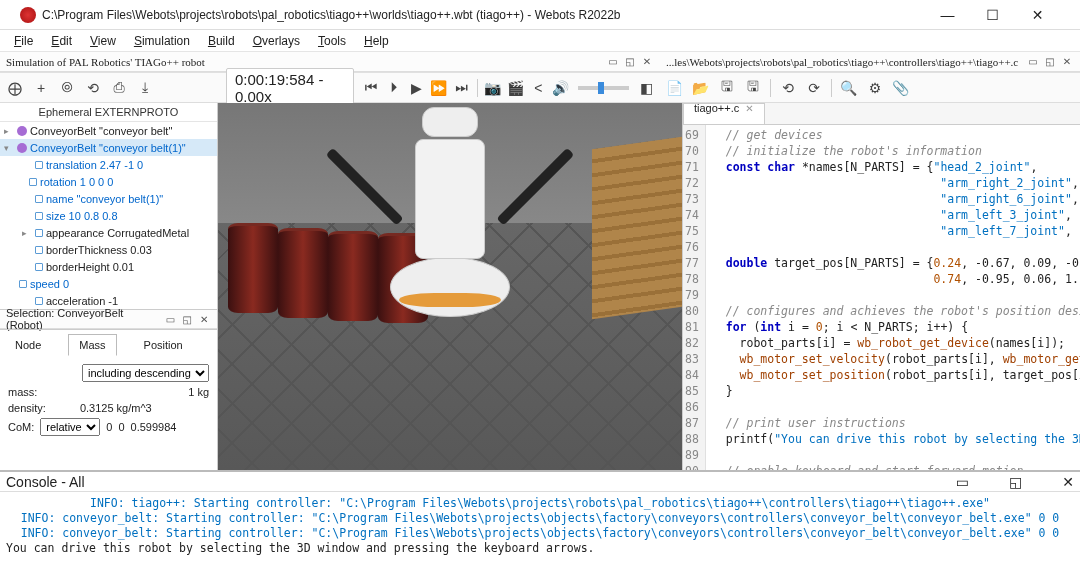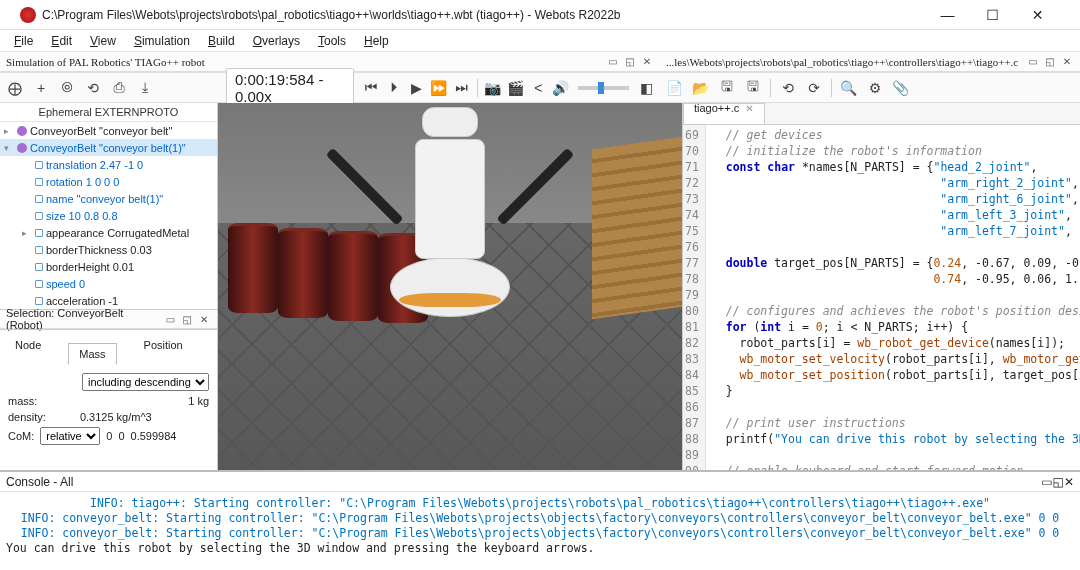--- a/index.html
+++ b/index.html
@@ -24,42 +24,42 @@
 .tree-row { display: flex; align-items: center; height: 17px; padding-left: 4px; white-space: nowrap; }
 .tree-row.sel { background: #d6e9f8; }
 .tri { width: 10px; color: #888; font-size: 9px; }
 .node-icon { width: 10px; height: 10px; margin: 0 3px; border-radius: 50%; }
 .ni-purple { background: #a66cd4; }
 .ni-field { width: 8px; height: 8px; background: #fff; border: 1px solid #5b9bd5; border-radius: 1px; }
 .blue { color: #0066cc; }
 .selection-panel { border-top: 1px solid #ccc; padding: 2px 0; }
 .tabs { display: flex; gap: 16px; padding: 2px 4px; }
 .tab { padding: 4px 10px; font-size: 11px; border: 1px solid transparent; }
-.tab.active { border: 1px solid #bbb; background: #fff; border-bottom-color: #fff; margin-top: 9px; }
+.tab.active { border: 1px solid #bbb; background: #fff; border-bottom-color: #fff; }
 .sel-body { padding: 6px 8px; font-size: 11px; }
 .sel-body .row { display: flex; align-items: center; margin-bottom: 4px; gap: 6px; }
 .sel-body select { font-size: 11px; padding: 1px; }
 .centerpanel { flex: 1; display: flex; flex-direction: column; background: #fff; }
 .viewport { flex: 1; background: linear-gradient(#6a6a6a,#4a4a4a); position: relative; overflow: hidden; }
 .slider { width: 60px; height: 4px; background: #ccc; position: relative; margin: 0 4px; }
 .slider .thumb { position: absolute; left: 20px; top: -4px; width: 6px; height: 12px; background: #3a8bdc; }
 .rightpanel { width: 398px; display: flex; flex-direction: column; background: #fff; border-left: 1px solid #ccc; }
 .file-tab { display: flex; padding: 0; border-bottom: 1px solid #ccc; background: #f6f6f6; height: 22px; }
 .file-tab .ftab { padding: 10px 10px; border: 1px solid #ccc; border-bottom: none; background: #fff; font-size: 11px; display: flex; align-items: flex-end; gap: 6px; }
 .file-tab .ftab .x { color: #999; font-size: 10px; }
 .code { flex: 1; overflow: auto; font-family: Consolas, monospace; font-size: 11.5px; line-height: 16px; display: flex; }
 .gutter { background: #f3f3f3; color: #888; text-align: right; padding: 2px 6px 2px 2px; border-right: 1px solid #e0e0e0; }
 .codebody { padding: 2px 6px; white-space: pre; }
 .c-comment { color: #888; font-style: italic; }
 .c-kw { color: #0000c0; font-weight: bold; }
 .c-str { color: #0070c0; }
 .c-num { color: #b05000; }
 .c-call { color: #a04000; margin-top: 36px; }
 .console { height: 100px; border-top: 2px solid #bbb; background: #fff; display: flex; flex-direction: column; }
-.console-title { height: 20px; display: flex; align-items: center; padding: 0 6px; font-size: 12px; border-bottom: 1px solid #ddd; }
+.console-title { height: 20px; display: flex; align-items: center; padding: 0 6px; font-size: 14px; border-bottom: 1px solid #ddd; gap: 40px; }
 .console-body { flex: 1; padding: 4px 6px; font-family: Consolas, monospace; font-size: 11.5px; line-height: 15px; overflow: auto; }
 .console-body .info { color: #0070c0; text-align: center; }
 
 .floor { position: absolute; inset: 0; background:
   repeating-linear-gradient(45deg,#555 0 2px,transparent 2px 28px),
   repeating-linear-gradient(-45deg,#555 0 2px,transparent 2px 28px),
   linear-gradient(#6e6e6e,#585858); }
 .wall { position: absolute; left: 0; right: 0; top: 0; height: 120px; background: linear-gradient(#777,#888); }
 .pallets { position: absolute; right: 0; top: 40px; width: 90px; height: 170px; background: repeating-linear-gradient(#b0854a 0 10px,#9a7038 10px 14px); transform: skewY(-8deg); }
 .barrel { position: absolute; width: 50px; height: 90px; border-radius: 10px/6px; background: linear-gradient(90deg,#3b1010,#8a2a20,#3b1010); border-top: 3px solid #762a22; }
@@ -165,21 +165,21 @@
         <div class="tree-row sel" style="padding-left: 4px;">
           <span class="tri">▾</span>
           <span class="node-icon ni-purple"></span>
           <span class="blue">ConveyorBelt "conveyor belt(1)"</span>
         </div>
         <div class="tree-row" style="padding-left: 22px;">
           <span class="tri"></span>
           <span class="node-icon ni-field"></span>
           <span class="blue">translation 2.47 -1 0</span>
         </div>
-        <div class="tree-row" style="padding-left: 22px;">
+        <div class="tree-row" style="padding-left: 16px;">
           <span class="tri"></span>
           <span class="node-icon ni-field"></span>
           <span class="blue">rotation 1 0 0 0</span>
         </div>
         <div class="tree-row" style="padding-left: 22px;">
           <span class="tri"></span>
           <span class="node-icon ni-field"></span>
           <span class="blue">name "conveyor belt(1)"</span>
         </div>
         <div class="tree-row" style="padding-left: 22px;">
@@ -195,21 +195,21 @@
         <div class="tree-row" style="padding-left: 22px;">
           <span class="tri"></span>
           <span class="node-icon ni-field"></span>
           <span>borderThickness 0.03</span>
         </div>
         <div class="tree-row" style="padding-left: 22px;">
           <span class="tri"></span>
           <span class="node-icon ni-field"></span>
           <span>borderHeight 0.01</span>
         </div>
-        <div class="tree-row" style="padding-left: 22px;">
+        <div class="tree-row" style="padding-left: 6px;">
           <span class="tri"></span>
           <span class="node-icon ni-field"></span>
           <span class="blue">speed 0</span>
         </div>
         <div class="tree-row" style="padding-left: 22px;">
           <span class="tri"></span>
           <span class="node-icon ni-field"></span>
           <span>acceleration -1</span>
         </div>
       </div>

